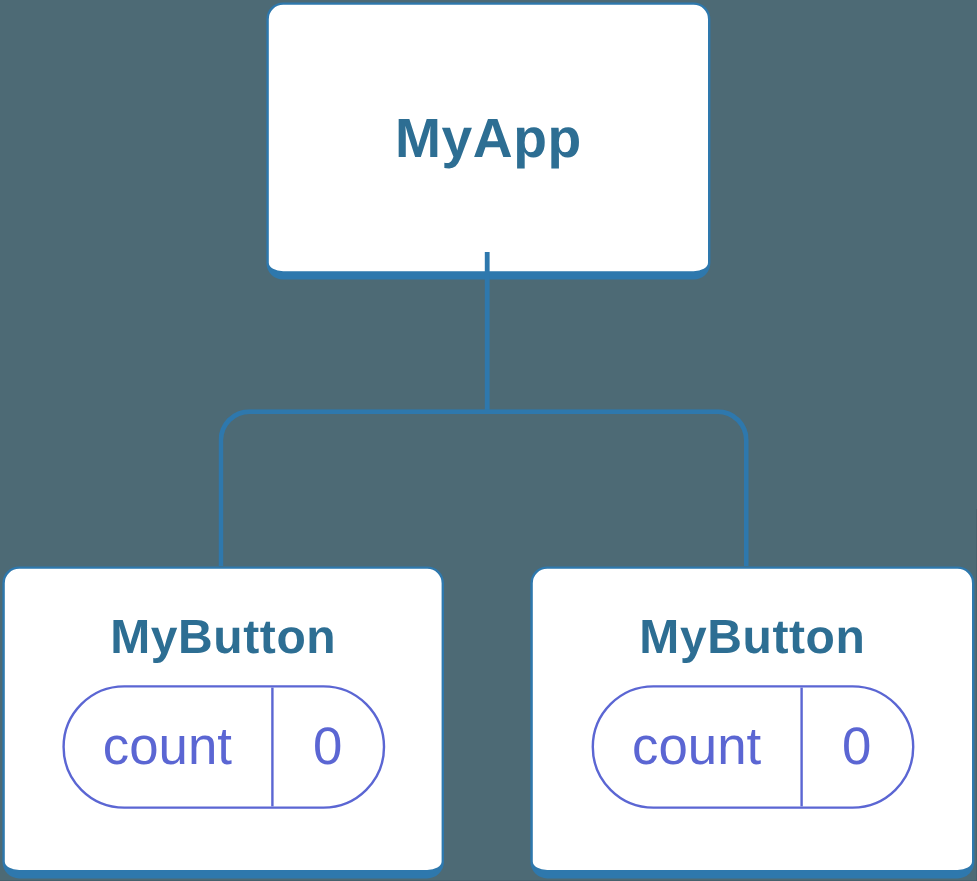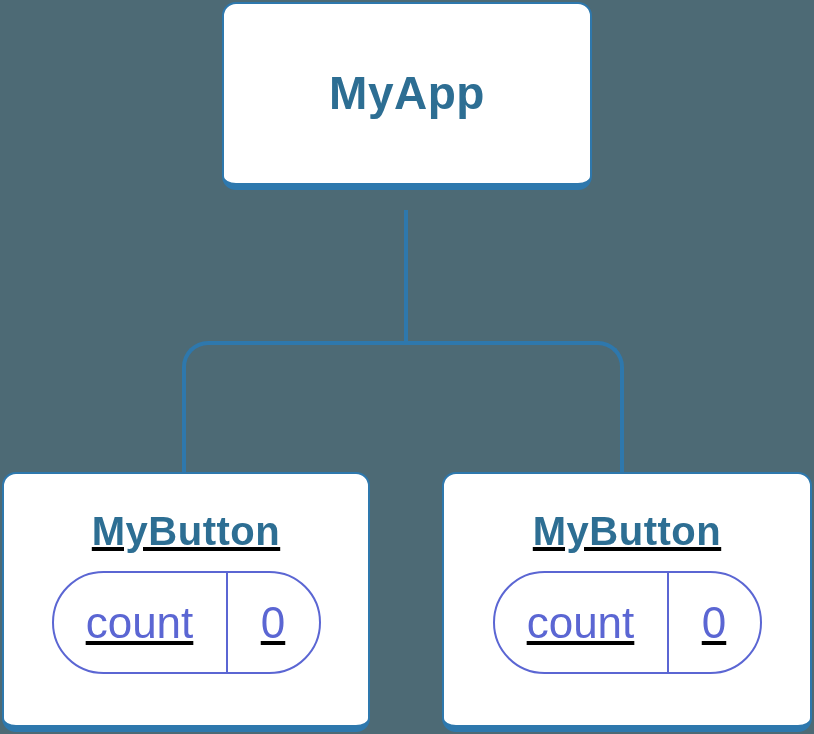--- a/index.html
+++ b/index.html
@@ -29,28 +29,27 @@
     justify-content: center;
   }
   .node-title {
     color: var(--node-text, #2d6e93);
     font-weight: 700;
     letter-spacing: 0.5px;
     line-height: 1.15;
   }
   .node-root {
     left: 222px; top: 2px;
-    width: 370px; height: 188px; text-align: center;
+    width: 370px; height: 231px; text-align: center;
   }
   .node-root .node-title { font-size: 46px; }
   .node-child {
     top: 472px;
     width: 368px; height: 260px;
     justify-content: flex-start;
-    text-decoration: underline;
   }
   .node-child-left  { left: 2px; }
   .node-child-right { left: 442px; width: 370px; }
   .node-child .node-title {
     font-size: 40px;
     margin-top: 34px;
   }
   
   .stem {
     position: absolute;

